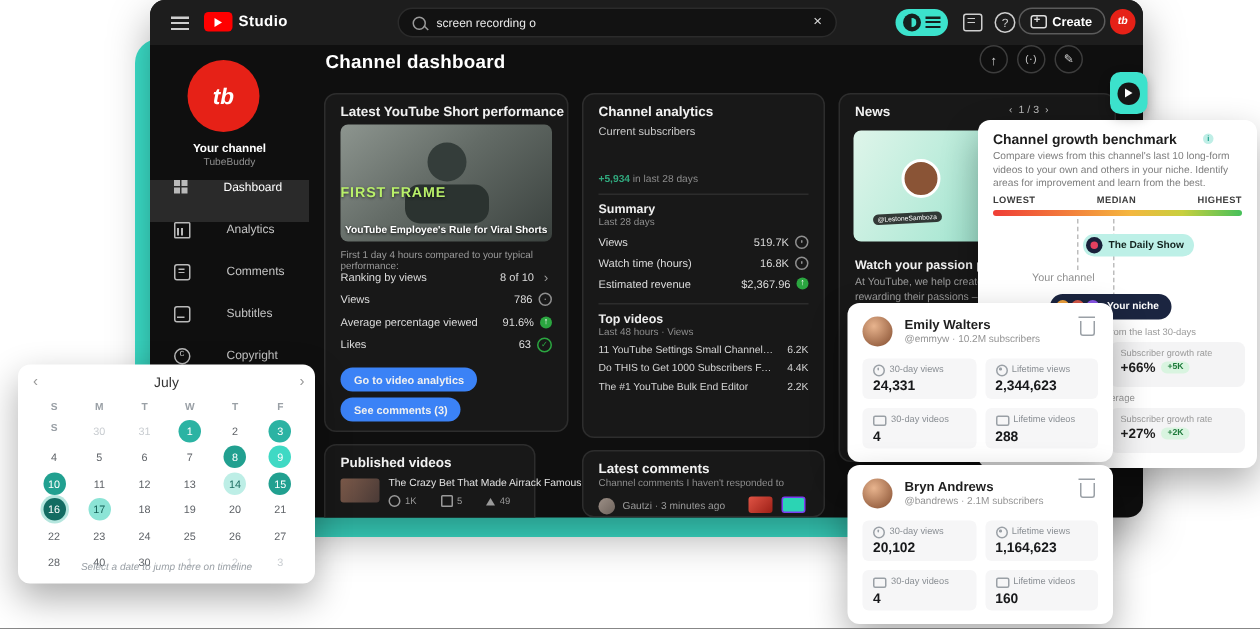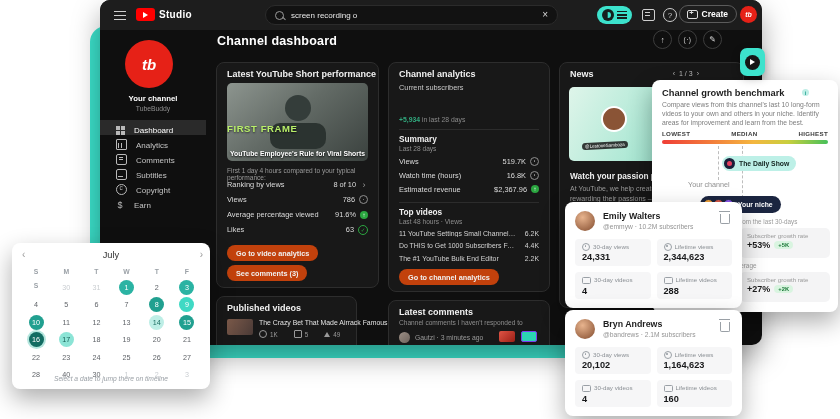--- a/index.html
+++ b/index.html
@@ -42,21 +42,21 @@
   .create-ic::after{content:"+";position:absolute;left:1.6px;top:-2.2px;font-size:7.5px;color:#ddd}
   .tb-av{position:absolute;right:5px;top:6px;width:17px;height:17px;border-radius:50%;background:#e62117;
         color:#fff;font-size:7px;font-weight:800;display:flex;align-items:center;justify-content:center;font-style:italic}
   
   .sb{position:absolute;left:0;top:30px;width:106px;bottom:0;background:#0f0f0f}
   .sb-avatar{position:absolute;left:25px;top:10px;width:48px;height:48px;border-radius:50%;background:#e62117;
         color:#fff;font-size:15px;font-weight:800;font-style:italic;display:flex;align-items:center;justify-content:center}
   .sb-ct{position:absolute;left:0;right:0;top:64px;text-align:center;font-size:7.8px;font-weight:600;color:#fff}
   .sb-cn{position:absolute;left:0;right:0;top:75px;text-align:center;font-size:6.8px;color:#8f8f8f}
   .sb-menu{position:absolute;left:0;right:0;top:90px}
-  .sb-item{height:15px;display:flex;align-items:flex-end;gap:9px;padding-left:16px;color:#c4c4c4;font-size:8px}
+  .sb-item{height:28px;display:flex;align-items:flex-start;gap:24px;padding-left:16px;color:#c4c4c4;font-size:8px}
   .sb-item.active{background:#2a2a2a;color:#fff}
   .mi{width:9px;height:9px;position:relative;flex:none}
   .i-dash{background:linear-gradient(#b9b9b9,#b9b9b9) 0 0/4px 4px no-repeat,
           linear-gradient(#b9b9b9,#b9b9b9) 5px 0/4px 4px no-repeat,
           linear-gradient(#b9b9b9,#b9b9b9) 0 5px/4px 4px no-repeat,
           linear-gradient(#b9b9b9,#b9b9b9) 5px 5px/4px 4px no-repeat}
   .i-content{border:1px solid #b9b9b9;border-radius:2px}
   .i-content::after{content:"";position:absolute;left:2.4px;top:1.6px;border-left:3.2px solid #b9b9b9;
           border-top:2px solid transparent;border-bottom:2px solid transparent}
   .i-analytics{border:1px solid #b9b9b9;border-radius:1px}
@@ -95,21 +95,21 @@
   .srow{height:15px;display:flex;align-items:center;justify-content:space-between;font-size:7.4px;color:#dcdcdc}
   .sval{display:flex;align-items:center;gap:4px}
   .sic{width:8px;height:8px;position:relative;flex:none;display:flex;align-items:center;justify-content:center}
   .i-chev::after{content:"›";color:#9a9a9a;font-size:9px}
   .i-dial{border:1px solid #8f8f8f;border-radius:50%;width:7px;height:7px}
   .i-dial::after{content:"";position:absolute;left:2.6px;top:2.6px;width:1.6px;height:1.6px;border-radius:50%;background:#8f8f8f}
   .i-up{border-radius:50%;background:#2ba640}
   .i-up::after{content:"↑";color:#fff;font-size:6px;font-weight:700}
   .i-check{border:1px solid #2ba640;border-radius:50%}
   .i-check::after{content:"✓";color:#2ba640;font-size:5.5px;font-family:"DejaVu Sans",sans-serif}
-  .btn-dark{position:absolute;background:#c2410c;border-radius:9px;height:16px;display:inline-flex;align-items:center;
+  .btn-dark{position:absolute;background:#3b82f6;border-radius:9px;height:16px;display:inline-flex;align-items:center;
         padding:0 9px;font-size:7.3px;color:#f0f0f0;font-weight:600;white-space:nowrap}
   .lbl{font-size:7.4px;color:#c9c9c9}
   .sub{font-size:6.6px;color:#8d8d8d}
   .sec-title{font-size:8.3px;font-weight:700;color:#eee}
   .big-num{font-size:19px;font-weight:500;color:#fff;letter-spacing:.3px}
   .delta{font-size:6.8px;color:#31a97e;font-weight:600}
   .delta-rest{color:#8a8a8a;font-weight:400}
   .divider{position:absolute;left:10px;right:10px;border-top:1px solid #2c2c2c}
   .trow{height:12.5px;display:flex;align-items:center;justify-content:space-between;font-size:6.9px;color:#d4d4d4}
   .trow .t{max-width:118px;white-space:nowrap;overflow:hidden;text-overflow:ellipsis}
@@ -374,21 +374,20 @@
         </div>
         <div class="trow">
           <span class="t">Do THIS to Get 1000 Subscribers FASTER (no uploa…</span>
           <span>4.4K</span>
         </div>
         <div class="trow">
           <span class="t">The #1 YouTube Bulk End Editor</span>
           <span>2.2K</span>
         </div>
       </div>
-    <div class="btn-dark" style="left:10px;top:206px">Go to channel analytics</div>
   </div>
 
   <div class="card" style="left:459px;top:62px;width:185px;height:246px">
     <div class="card-title">News</div>
     <div class="pagination">
       <span>‹</span>
       <span>1 / 3</span>
       <span>›</span>
     </div>
     <div class="news-img">
@@ -421,21 +420,21 @@
           <span class="pico pi-comm"></span>
           <span>5</span>
         </span>
       <span class="pv-stat">
           <span class="pico pi-like"></span>
           <span>49</span>
         </span>
     </div>
   </div>
 
-  <div class="card" style="left:288px;top:300px;width:162px;height:58px">
+  <div class="card" style="left:288px;top:300px;width:162px;height:45px">
     <div class="card-title">Latest comments</div>
     <div class="abs sub" style="left:10px;top:18px">Channel comments I haven't responded to</div>
     <span class="cm-av"></span>
     <div class="cm-meta">Gautzi · 3 minutes ago</div>
     <span class="cm-th cm-th1"></span>
     <span class="cm-th cm-th2"></span>
   </div>
 </div>
 
 <div id="bench" class="wcard">
@@ -458,21 +457,21 @@
   <div class="b-niche">
     <span class="av a1"></span>
     <span class="av a2"></span>
     <span class="av a3"></span>
     <span>Your niche</span>
   </div>
   <div class="b-cap">Based on views from the last 30-days</div>
   <div class="gbox g1">
     <div class="g-lbl">Subscriber growth rate</div>
     <div class="g-val">
-      <span>+53%</span>
+      <span>+66%</span>
       <span class="g-badge">+5K</span>
     </div>
   </div>
   <div class="g-mid">average</div>
   <div class="gbox g2">
     <div class="g-lbl">Subscriber growth rate</div>
     <div class="g-val">
       <span>+27%</span>
       <span class="g-badge">+2K</span>
     </div>

